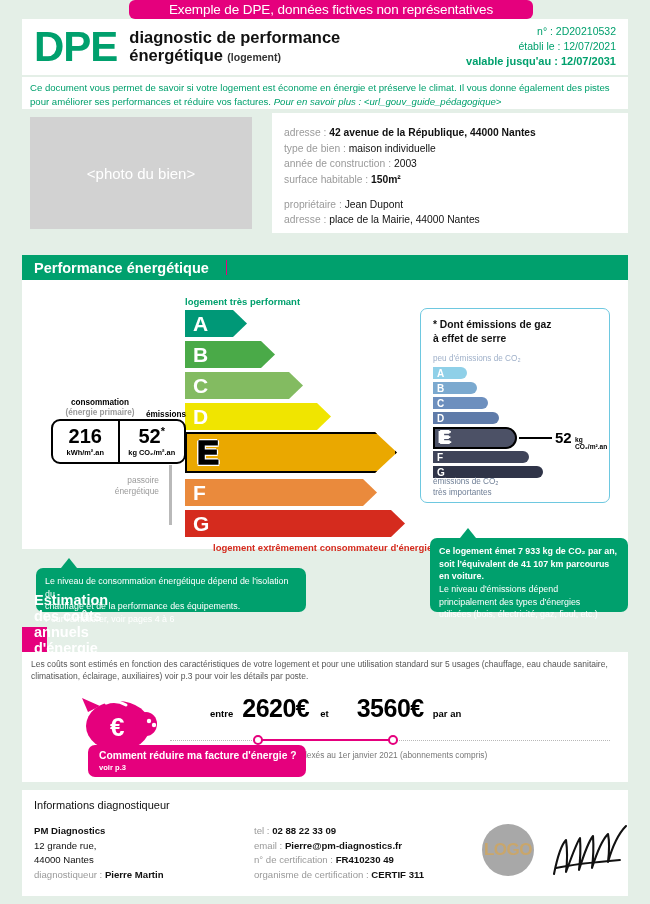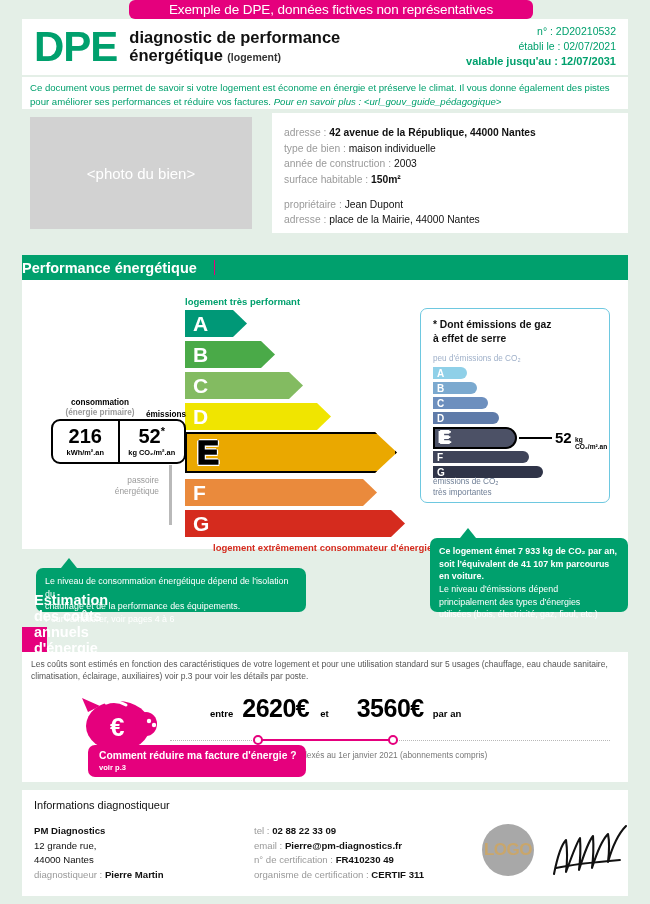--- a/index.html
+++ b/index.html
@@ -64,21 +64,21 @@
     font-size:10.3px;line-height:1.52;color:#111;
   }
   .prop-info .lbl{color:#9a9a9a;}
   .prop-info .b{font-weight:bold;}
   .prop-info .gap{display:block;height:9px;}
 
   
   .sec-green{
     position:absolute;left:22px;width:606px;height:25px;
     background:#00a06d;color:#fff;font-size:14.5px;font-weight:bold;
-    display:flex;align-items:center;box-sizing:border-box;gap:16px;
+    display:flex;align-items:center;padding-left:12px;box-sizing:border-box;gap:16px;
   }
   .sec-pink{
     position:absolute;left:22px;width:25px;
     background:#e5007d;color:#fff;font-size:14.5px;font-weight:bold;
     display:flex;align-items:center;padding-left:12px;box-sizing:border-box;
   }
   .caret{display:inline-block;width:1.2px;height:15px;background:#e5007d;margin-left:1px;}
 
   
   .energy-panel{
@@ -225,21 +225,21 @@
 
   <div class="header-card">
     <div class="dpe-logo">DPE</div>
     <div class="dpe-title">
       <span class="l1">diagnostic de performance</span>
       <span class="l2">énergétique</span>
       <span class="sub">(logement)</span>
     </div>
     <div class="header-right">
       <div>n° : 2D20210532</div>
-      <div>établi le : 02/07/2021</div>
+      <div>établi le : 12/07/2021</div>
       <div class="strong">valable jusqu'au : 12/07/2031</div>
     </div>
   </div>
 
   <div class="intro">
     <span>Ce document vous permet de savoir si votre logement est économe en énergie et préserve le climat. Il vous donne également des pistes pour améliorer ses performances et réduire vos factures. </span><i>Pour en savoir plus : &lt;url_gouv_guide_pédagogique&gt;</i>
   </div>
 
   <div class="prop-wrap">
     <div class="photo">&lt;photo du bien&gt;</div>

